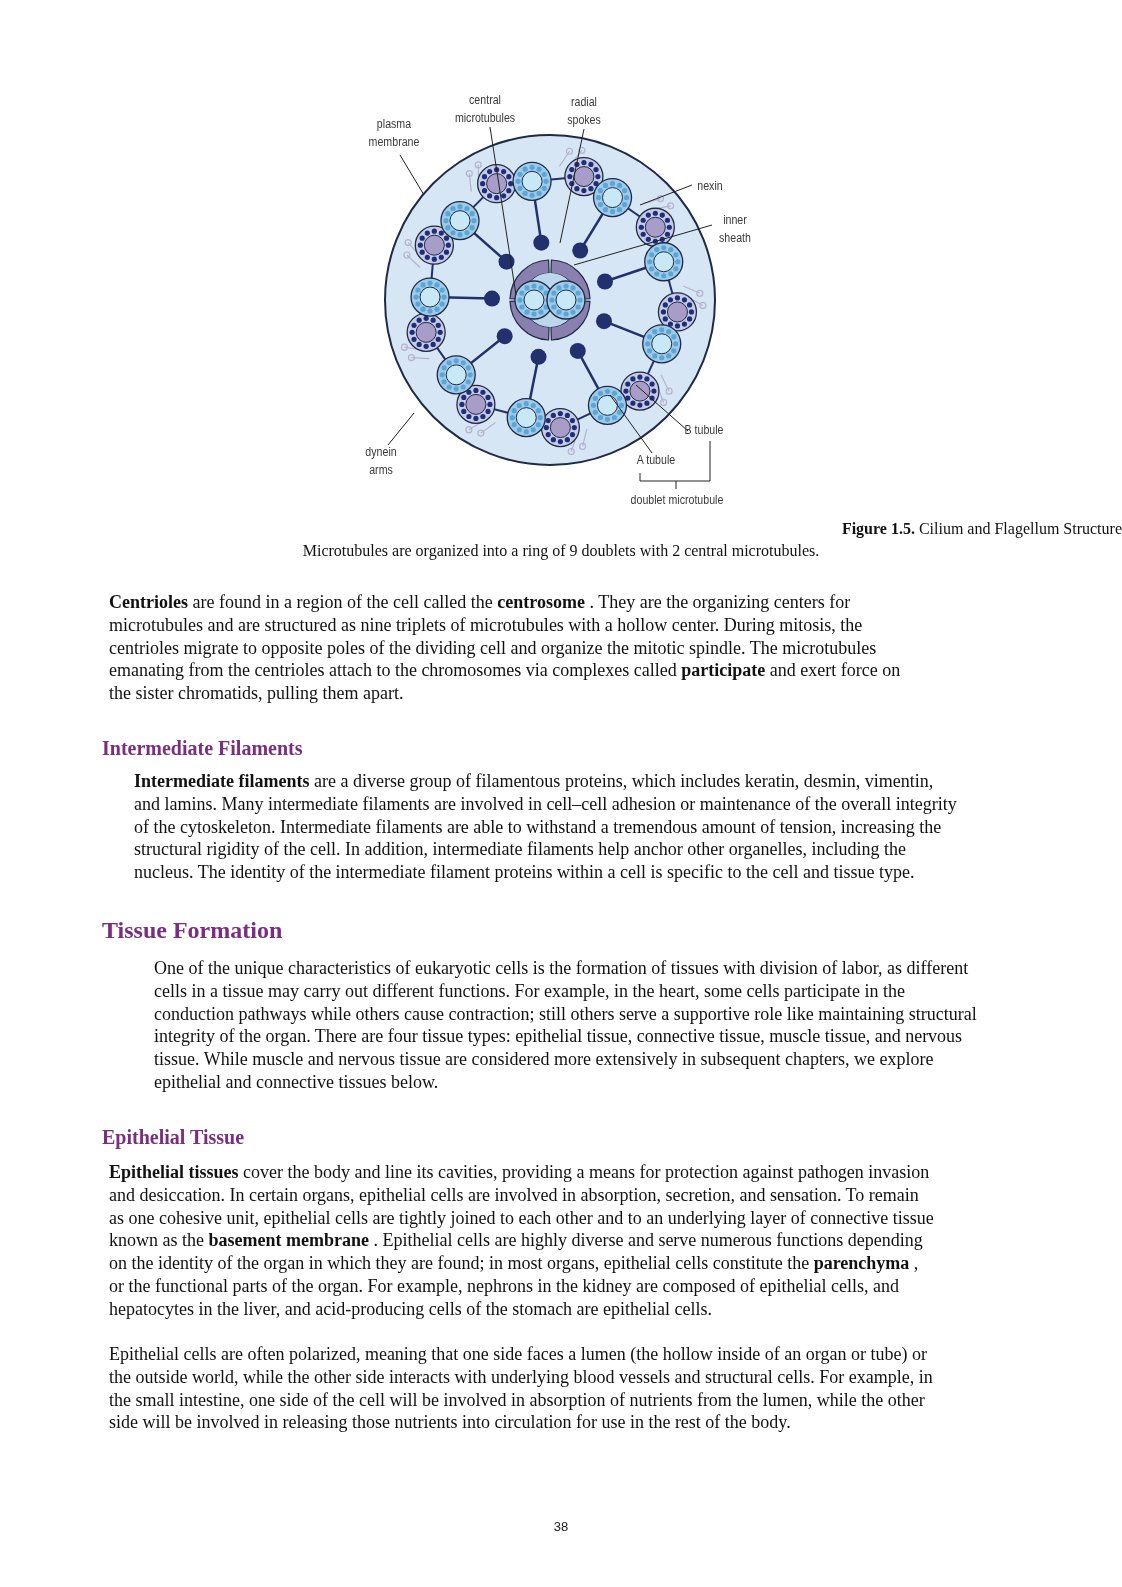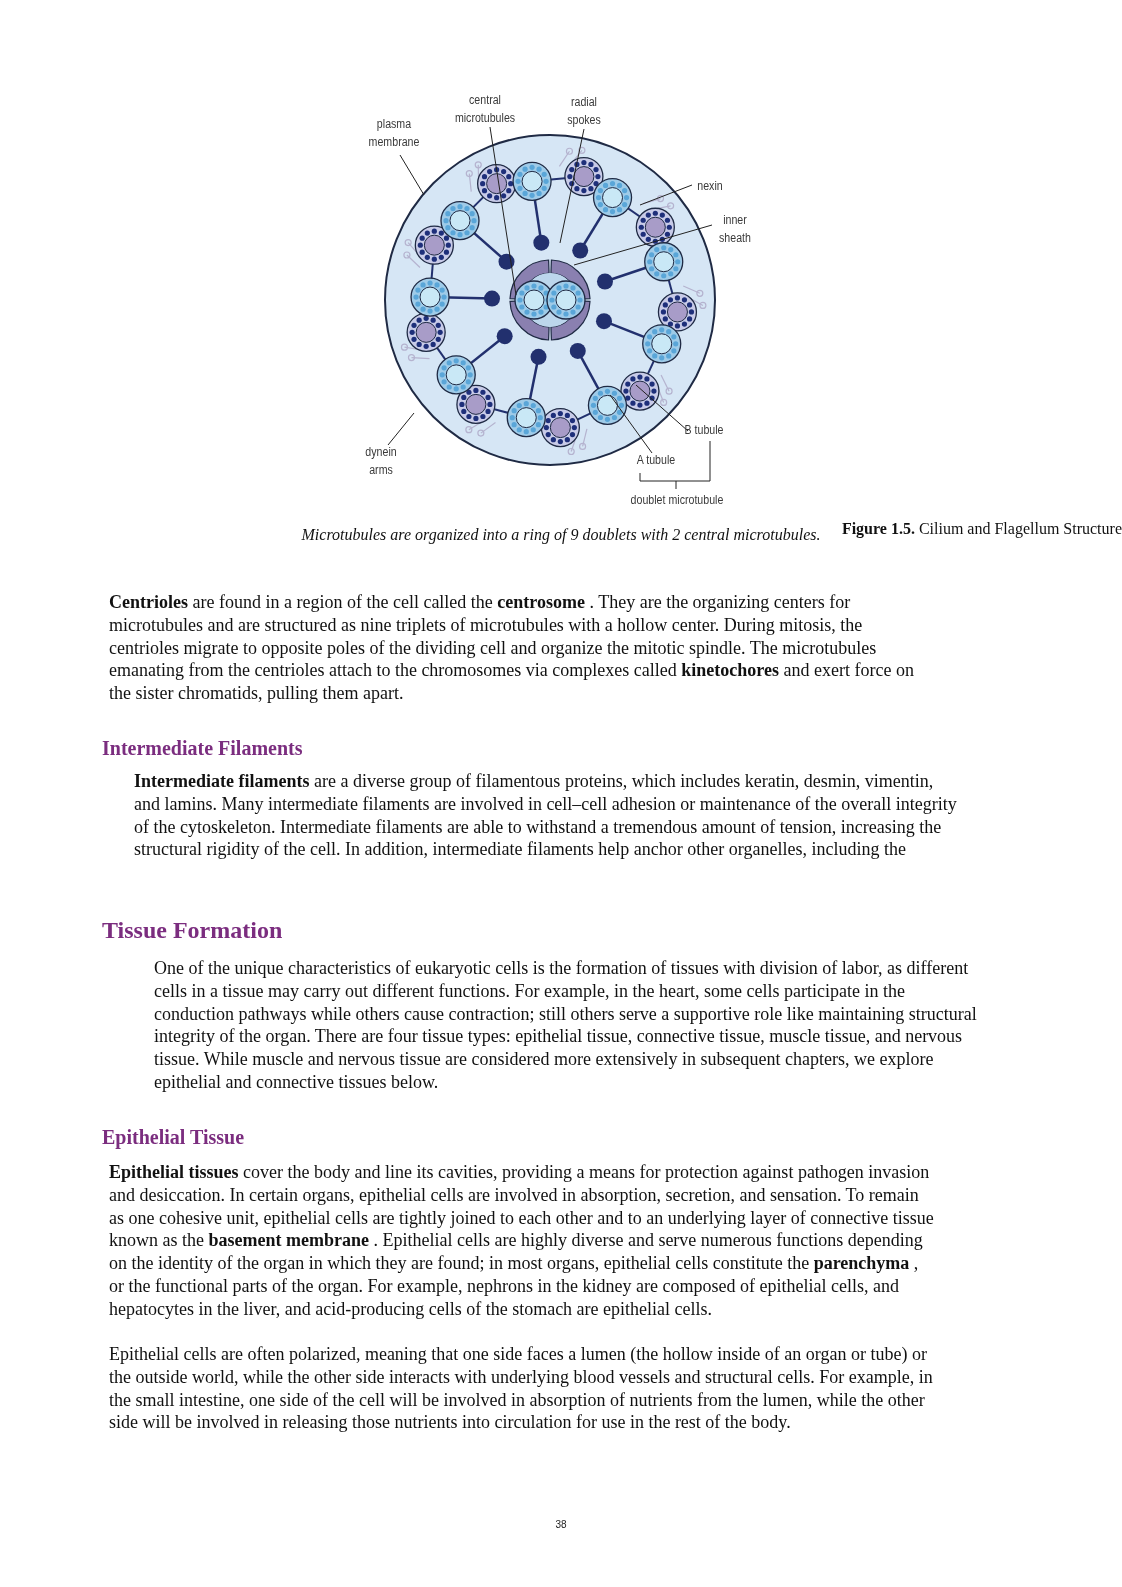--- a/index.html
+++ b/index.html
@@ -9,32 +9,32 @@
 
   .figure { position: absolute; left: 340px; top: 85px; width: 440px; height: 430px; }
   .figure svg { position: absolute; left: 0; top: 0; }
   .flabel { position: absolute; font-family: "Liberation Sans", "DejaVu Sans", sans-serif;
             font-size: 12.5px; color: #3a3a3a; line-height: 18px; text-align: center;
             transform: scaleX(0.85); transform-origin: center top; white-space: nowrap; }
 
   .caption { position: absolute; left: 0; width: 1122px; text-align: center; font-size: 16px; line-height: 21px; }
   .caption-title { top: 518px; text-align: right; }
   .caption-title b { font-weight: bold; }
-  .caption-sub { top: 524px; font-style: italic; }
+  .caption-sub { top: 540px; }
 
   .para { position: absolute; left: 109px; width: 920px; font-size: 18px; line-height: 22.8px; }
   .para .ln { display: block; white-space: nowrap; }
   .para b { font-weight: bold; }
 
   .h2 { position: absolute; left: 102px; font-weight: bold; color: #7b2d7f; }
   .h2.sub { font-size: 20px; }
   .h2.main { font-size: 24px; }
 
   .page-num { position: absolute; left: 0; width: 1122px; top: 1519px; text-align: center;
-              font-family: "Liberation Sans", "DejaVu Sans", sans-serif; font-size: 10px; color: #222; }
+              font-family: "Liberation Sans", "DejaVu Sans", sans-serif; font-size: 13px; color: #222; }
 </style>
 </head>
 <body>
 
 <div class="page">
 
   <div class="figure">
     <svg id="fig-svg" width="440" height="430">
         <circle cx="210" cy="215" r="165" fill="#d6e6f5" stroke="#1f2a44" stroke-width="2"></circle>
         <line x1="192.06742410316812" y1="96.34747064767492" x2="243.91108605708882" y2="91.57375383481552" stroke="#22306e" stroke-width="2"></line>
@@ -436,30 +436,31 @@
   <div class="caption caption-title">
     <b>Figure 1.5.</b>
     <span>Cilium and Flagellum Structure</span>
   </div>
   <div class="caption caption-sub">Microtubules are organized into a ring of 9 doublets with 2 central microtubules.</div>
 
   <div class="para" id="p-centrioles" style="top:591px;">
       <span class="ln"><b>Centrioles</b><span> are found in a region of the cell called the </span><b>centrosome</b><span> . They are the organizing centers for</span></span>
       <span class="ln"><span>microtubules and are structured as nine triplets of microtubules with a hollow center. During mitosis, the</span></span>
       <span class="ln"><span>centrioles migrate to opposite poles of the dividing cell and organize the mitotic spindle. The microtubules</span></span>
-      <span class="ln"><span>emanating from the centrioles attach to the chromosomes via complexes called </span><b>kinetochores</b><span> and exert force on</span></span>
+      <span class="ln"><span>emanating from the centrioles attach to the chromosomes via complexes called </span><b>participate</b><span> and exert force on</span></span>
       <span class="ln"><span>the sister chromatids, pulling them apart.</span></span>
     </div>
 
   <div class="h2 sub" style="top:737px;">Intermediate Filaments</div>
   <div class="para" id="p-intermediate-filaments" style="top:770px;margin-left:25px;">
       <span class="ln"><b>Intermediate filaments</b><span> are a diverse group of filamentous proteins, which includes keratin, desmin, vimentin,</span></span>
       <span class="ln"><span>and lamins. Many intermediate filaments are involved in cell–cell adhesion or maintenance of the overall integrity</span></span>
       <span class="ln"><span>of the cytoskeleton. Intermediate filaments are able to withstand a tremendous amount of tension, increasing the</span></span>
       <span class="ln"><span>structural rigidity of the cell. In addition, intermediate filaments help anchor other organelles, including the</span></span>
+      <span class="ln"><span>nucleus. The identity of the intermediate filament proteins within a cell is specific to the cell and tissue type.</span></span>
     </div>
 
   <div class="h2 main" style="top:917px;">Tissue Formation</div>
   <div class="para" id="p-tissue-formation" style="top:957px;margin-left:45px;">
       <span class="ln"><span>One of the unique characteristics of eukaryotic cells is the formation of tissues with division of labor, as different</span></span>
       <span class="ln"><span>cells in a tissue may carry out different functions. For example, in the heart, some cells participate in the</span></span>
       <span class="ln"><span>conduction pathways while others cause contraction; still others serve a supportive role like maintaining structural</span></span>
       <span class="ln"><span>integrity of the organ. There are four tissue types: epithelial tissue, connective tissue, muscle tissue, and nervous</span></span>
       <span class="ln"><span>tissue. While muscle and nervous tissue are considered more extensively in subsequent chapters, we explore</span></span>
       <span class="ln"><span>epithelial and connective tissues below.</span></span>

